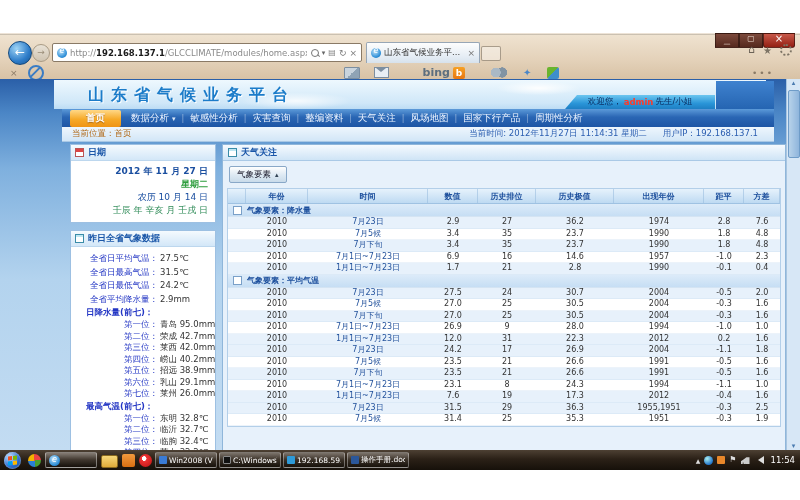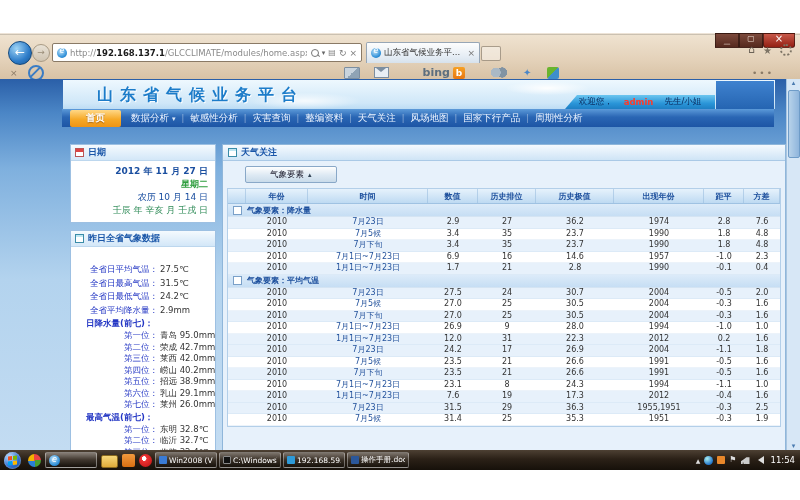--- a/index.html
+++ b/index.html
@@ -77,32 +77,32 @@
   .icon-people{margin-left:16px;width:12px;height:12px;border-radius:2px;background:linear-gradient(135deg,#69b42e 50%,#3e8ecb 50%);}
   .addon-dots{margin-left:auto;margin-right:26px;color:#8a7a66;letter-spacing:2px;font-size:9px;}
   
   .page{position:absolute;left:0;top:79px;width:800px;height:371px;overflow:hidden;
         background:linear-gradient(180deg,#2a5fa8 0px,#4b86c6 34px,#7fb0de 90px,#b3d3ee 200px,#c3dcf2 100%);}
   .vscroll{position:absolute;right:0;top:0;width:13px;height:100%;background:#d7e7f6;border-left:1px solid #a8c5e0;}
   .vscroll .arr{position:absolute;left:0;width:13px;text-align:center;font-size:7px;color:#4a7bb0;}
   .arr.up{top:0;} .arr.dn{bottom:0;}
   .vthumb{position:absolute;left:1px;top:11px;width:10px;height:66px;border-radius:2px;
           background:linear-gradient(90deg,#b7d2ea,#8fb5dc);border:1px solid #6f9cc8;}
-  .banner{position:absolute;left:63px;top:1px;width:712px;height:29px;
+  .banner{position:absolute;left:54px;top:1px;width:712px;height:29px;
           background:radial-gradient(60px 10px at 68% 28%,rgba(255,255,255,.95),transparent 70%),
                      radial-gradient(80px 12px at 34% 72%,rgba(255,255,255,.8),transparent 70%),
                      linear-gradient(180deg,#eef8fe 0%,#cfe7f8 80%,#bcdcf4 100%);}
   .site-title{position:absolute;left:34px;top:5px;font-size:16px;font-weight:bold;color:#1c7cc9;
               letter-spacing:7px;text-shadow:1px 1px 0 rgba(255,255,255,.9);}
   .banner-block{position:absolute;left:716px;top:2px;width:58px;height:45px;
                 background:linear-gradient(180deg,#3f82cf,#2261ae 70%,#1c55a0);}
   .ribbon{position:absolute;left:565px;top:16px;width:150px;height:14px;
           background:linear-gradient(180deg,#6cc6f0,#2a95d8 60%,#1e7fc4);
           clip-path:polygon(12px 0,100% 0,100% 100%,0 100%);
-          font-size:8.5px;color:#0b2d60;display:flex;align-items:center;justify-content:center;gap:11px;}
+          font-size:8.5px;color:#0b2d60;display:flex;align-items:center;justify-content:center;gap:2px;}
   .ribbon .user{color:#ff3a28;font-weight:bold;}
   .nav{position:absolute;left:62px;top:30px;width:712px;height:18px;
        background:linear-gradient(180deg,#5c9ad9 0%,#2a66b4 45%,#1d55a5 100%);
        display:flex;align-items:center;font-size:9.5px;color:#eef5ff;padding-left:8px;box-sizing:border-box;}
   .nav-item{padding:0 6px;white-space:nowrap;cursor:default;}
   .nav-item.active{background:linear-gradient(180deg,#ffd887,#f6a927 55%,#ef9414);border-radius:2px;
                    color:#fff;font-weight:bold;padding:2px 16px;margin-right:4px;text-shadow:0 1px 1px rgba(120,60,0,.6);}
   .nav-sep{color:rgba(255,255,255,.45);font-size:8px;}
   .nav-arrow{font-size:7px;margin-left:3px;color:#dce9f8;}
   .crumb{position:absolute;left:62px;top:48px;width:712px;height:14px;
@@ -118,34 +118,34 @@
   .box-head .ttl{font-size:9px;font-weight:bold;color:#1a56a8;}
   .icon-cal{width:9px;height:9px;background:#fff;border:1px solid #b55;box-sizing:border-box;position:relative;flex:none;}
   .icon-cal::before{content:"";position:absolute;left:0;top:0;right:0;height:3px;background:#d44;}
   .icon-sheet{width:9px;height:9px;box-sizing:border-box;border:1px solid #3a8ca8;flex:none;
               background:linear-gradient(180deg,#bfe6f2 30%,#fff 30%);}
   .datebody{padding:4px 7px 5px 4px;text-align:right;font-size:9px;line-height:13px;}
   .d-greg{color:#1b4fa0;font-weight:bold;}
   .d-week{color:#2e9e3e;font-weight:bold;}
   .d-lunar{color:#1b4fa0;}
   .d-ganzhi{color:#2e8b57;}
-  .wbody{padding:16px 3px 6px 1px;font-size:8.5px;}
+  .wbody{padding:5px 3px 6px 1px;font-size:8.5px;}
   .stat-row,.rank-row{display:flex;}
   .stat-row{line-height:13.5px;}
   .rank-row{line-height:11.5px;}
   .lab{width:86px;text-align:right;color:#2336c4;flex:none;}
   .val{margin-left:2px;color:#333;white-space:nowrap;}
   .sec-title{color:#2336c4;font-weight:bold;line-height:13px;padding-left:14px;}
   
   .panel{position:absolute;left:222px;top:65px;width:564px;height:340px;background:#e7f1fb;
          border:1px solid #8fb6da;box-sizing:border-box;}
   .panel-head{height:15px;background:linear-gradient(180deg,#f5fafe,#cfe4f6);border-bottom:1px solid #aac9e6;
               display:flex;align-items:center;gap:4px;padding:0 5px;}
   .panel-head .ttl{font-size:9px;font-weight:bold;color:#1a56a8;}
-  .filter-btn{display:inline-flex;align-items:center;gap:4px;height:15px;margin:5px 0 5px 22px;padding:0 24px;
+  .filter-btn{display:inline-flex;align-items:center;gap:4px;height:15px;margin:5px 0 5px 6px;padding:0 7px;
               background:linear-gradient(180deg,#fefefe,#dde9f3 55%,#c9dbea);border:1px solid #89a8c8;
               border-radius:2px;font-size:8.5px;color:#223;}
   .filter-btn .up{font-size:7px;color:#345;}
   .dtable{margin:0 4px;background:#fff;border:1px solid #b3cfe9;}
   .thead{display:flex;height:14px;background:linear-gradient(180deg,#e6f2fc,#bedaf2);border-bottom:1px solid #9fc2e2;}
   .th{font-size:8px;font-weight:bold;color:#1b4e9c;display:flex;align-items:center;justify-content:center;
       border-right:1px solid rgba(150,185,220,.55);box-sizing:border-box;}
   .group-head{display:flex;align-items:center;height:12px;background:linear-gradient(180deg,#dcebf9,#c6def4);
               border-bottom:1px solid #d4e4f3;}
   .gcb{width:7px;height:7px;background:#fff;border:1px solid #7aa0c8;margin:0 5px;flex:none;}
@@ -269,20 +269,29 @@
         <span class="nav-item">整编资料</span>
         <span class="nav-sep">|</span>
         <span class="nav-item">天气关注</span>
         <span class="nav-sep">|</span>
         <span class="nav-item">风场地图</span>
         <span class="nav-sep">|</span>
         <span class="nav-item">国家下行产品</span>
         <span class="nav-sep">|</span>
         <span class="nav-item">周期性分析</span>
       </div>
+    <div class="crumb">
+      <span class="crumb-left">
+        <span>当前位置：</span><span>首页</span>
+      </span>
+      <span class="crumb-right">
+        <span>当前时间: 2012年11月27日 11:14:31 星期二</span>
+        <span>用户IP：192.168.137.1</span>
+      </span>
+    </div>
 
     <div class="side">
       <div class="box">
         <div class="box-head">
           <span class="icon-cal"></span>
           <span class="ttl">日期</span>
         </div>
         <div class="datebody">
           <div class="d-greg">2012 年 11 月 27 日</div>
           <div class="d-week">星期二</div>

